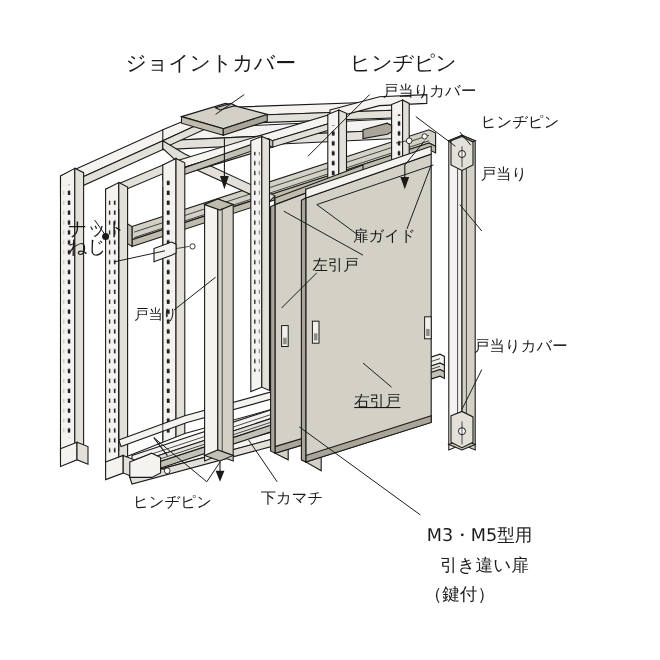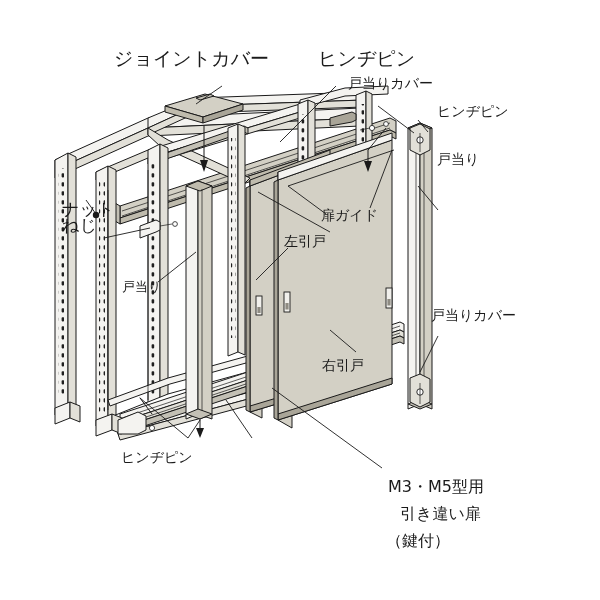--- a/index.html
+++ b/index.html
@@ -287,24 +287,25 @@
   <div class="lbl s17" style="left:62px; top:216px;">ねじ</div>
 
   <div class="lbl s18" style="left:306px; top:208px;margin-left:15px;">扉ガイド</div>
 
   <div class="lbl s18" style="left:284px; top:234px;">左引戸</div>
 
   <div class="lbl s13" style="left:122px; top:280px;">戸当り</div>
 
   <div class="lbl s18" style="left:431px; top:308px;">戸当りカバー</div>
 
-  <div class="lbl s18" style="left:322px; top:358px;">右引戸</div>
+  <div class="lbl s18" style="left:322px; top:358px;text-decoration:underline;">右引戸</div>
 
   <div class="lbl s18" style="left:121px; top:450px;">ヒンヂピン</div>
 
+  <div class="lbl s18" style="left:237px; top:446px;">下カマチ</div>
 
   <div class="lbl s16" style="left:388px; top:478px;">M3・M5型用</div>
 
   <div class="lbl s16" style="left:400px; top:505px;">引き違い扉</div>
 
   <div class="lbl s16" style="left:386px; top:532px;font-family:Liberation Serif, serif;">（鍵付）</div>
 
 </div>
 
 </body></html>

